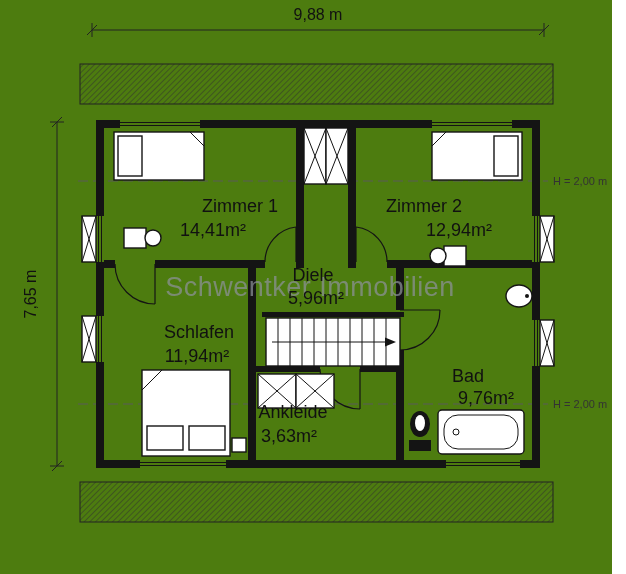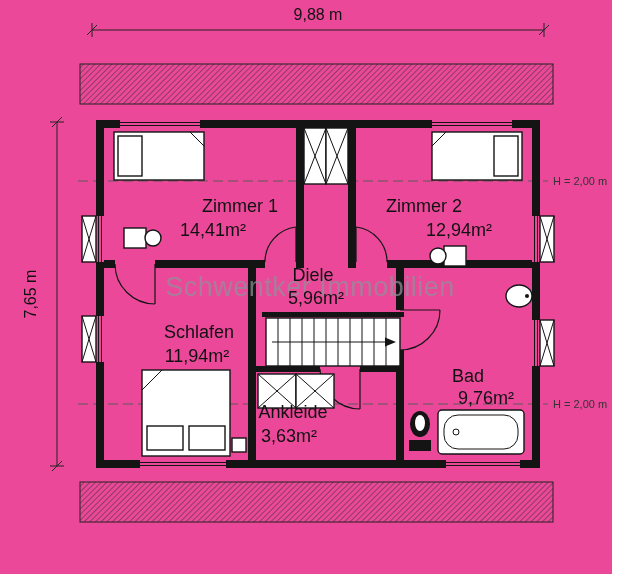--- a/index.html
+++ b/index.html
@@ -1,16 +1,16 @@
 <!DOCTYPE html>
 <html><head>
 <meta charset="utf-8">
 <style>
   html,body{margin:0;padding:0;background:#ffffff;}
-  .canvas{width:612px;height:574px;background:#ec4899;position:relative;overflow:hidden;}
+  .canvas{width:612px;height:574px;background:#4d7c0f;position:relative;overflow:hidden;}
   svg{display:block;}
   svg text{font-family:"Liberation Sans", sans-serif; fill:#111111;}
   .room-name{font-size:18px;}
   .room-area{font-size:18px;}
   .dim-label{font-size:16px;}
   .h-label{font-size:11px; fill:#333333;}
   .watermark{font-size:27px; fill:#8d929a; opacity:0.72; letter-spacing:0.5px;}
   .wall{fill:#141414;}
   .thin{stroke:#141414; stroke-width:1; fill:none;}
   .med{stroke:#141414; stroke-width:1.4; fill:#ffffff;}

